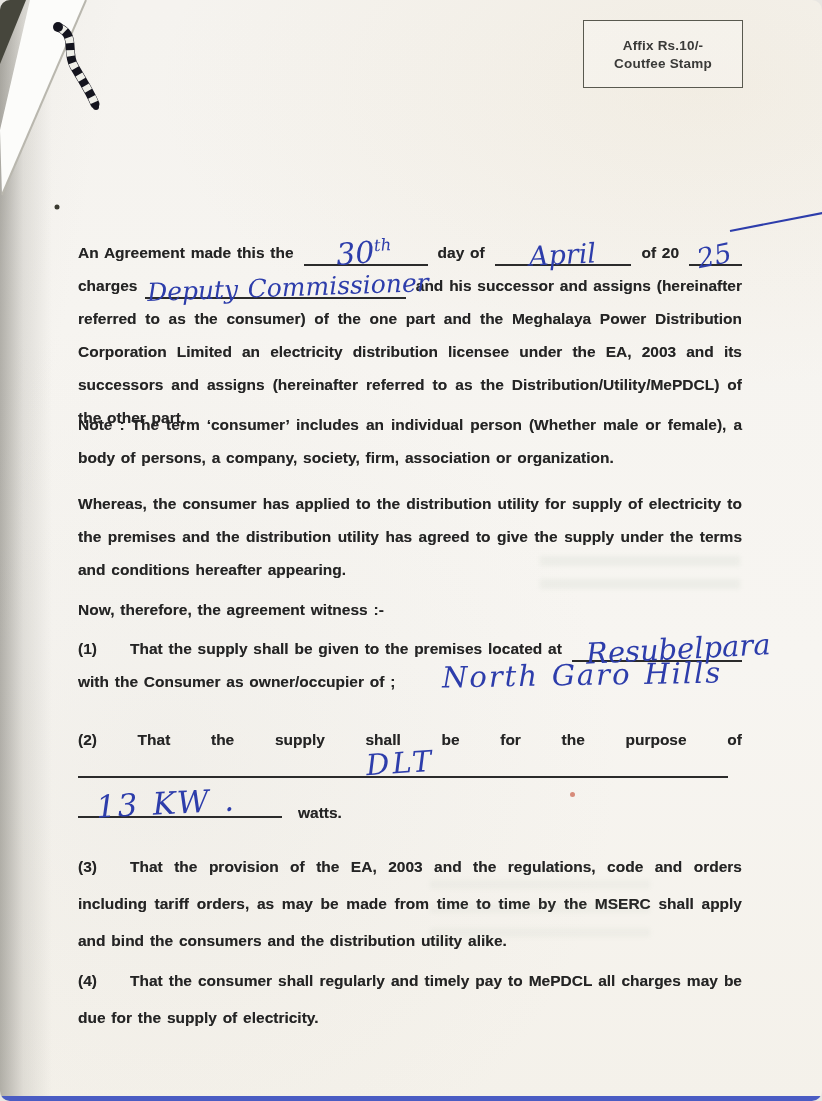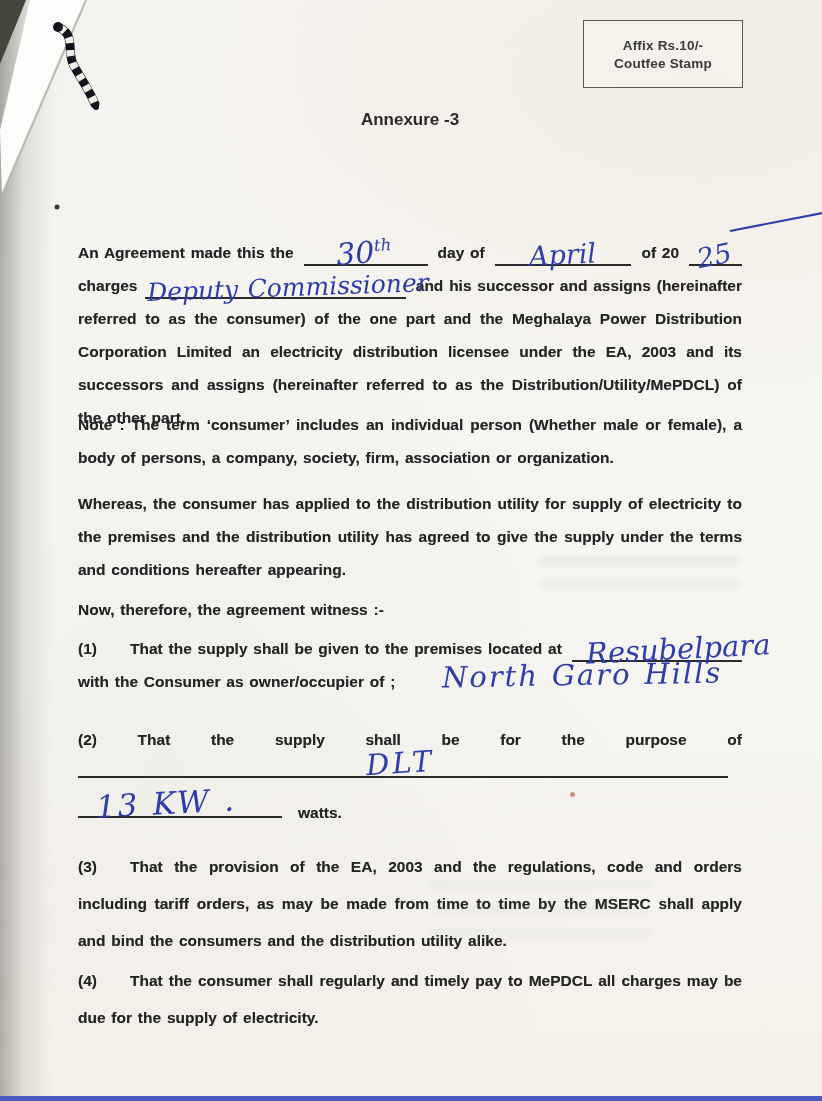--- a/index.html
+++ b/index.html
@@ -6,20 +6,21 @@
   body{width:822px;height:1101px;overflow:hidden;background:#e8e6e2;}
   .page{
     position:relative;width:822px;height:1101px;overflow:hidden;
     background:
       linear-gradient(100deg, rgba(190,188,180,.45) 0%, rgba(235,233,228,.25) 5%, rgba(247,245,241,0) 12%),
       radial-gradient(900px 500px at 85% 8%, rgba(225,208,172,.18), rgba(0,0,0,0) 60%),
       radial-gradient(700px 700px at 20% 70%, rgba(210,208,200,.14), rgba(0,0,0,0) 65%),
       linear-gradient(180deg,#f5f3ef 0%, #f7f5f1 60%, #f4f1ea 100%);
     font-family:"Liberation Sans", sans-serif;
     color:#242424;
+    border-radius:10px;
   }
   .left-edge-shadow{position:absolute;left:0;top:0;width:52px;height:1101px;
     background:linear-gradient(to right, rgba(110,108,100,.50), rgba(150,148,140,.22) 45%, rgba(0,0,0,0));}
   .bottom-scan-edge{position:absolute;left:0;bottom:0;width:822px;height:5px;background:#4a5cc3;}
   .corner-decor{position:absolute;left:0;top:0;}
 
   .stamp-box{position:absolute;left:583px;top:20px;width:158px;height:66px;
     border:1.5px solid #59594f;display:flex;flex-direction:column;justify-content:center;
     align-items:center;gap:3px;background:rgba(255,255,255,.25);}
   .stamp-box span{font-size:13.5px;font-weight:700;color:#3a3a38;letter-spacing:.2px;}
@@ -60,21 +61,20 @@
     <circle cx="58" cy="27" r="5" fill="#14141e"></circle>
     <circle cx="96" cy="107" r="3" fill="#14141e"></circle>
     <circle cx="57" cy="207" r="2.5" fill="#3a3a30"></circle>
   </svg>
 
   <div class="stamp-box">
     <span>Affix Rs.10/-</span>
     <span>Coutfee Stamp</span>
   </div>
 
-  <div class="h-annexure">Annexure -3</div>
 
   <div class="block" style="top:236px;">
     <div class="fill-line">
       <span>An Agreement made this the</span>
       <span class="blank" style="width:136px;margin:0 10px;">
         <span class="hw" style="position:absolute;left:32px;bottom:-5px;font-size:30px;transform:rotate(-4deg);"><span>30</span><sup>th</sup></span>
       </span>
       <span>day of</span>
       <span class="blank" style="width:150px;margin:0 10px;">
         <span class="hw" style="position:absolute;left:34px;bottom:-7px;font-size:27px;transform:rotate(-3deg);">April</span>

